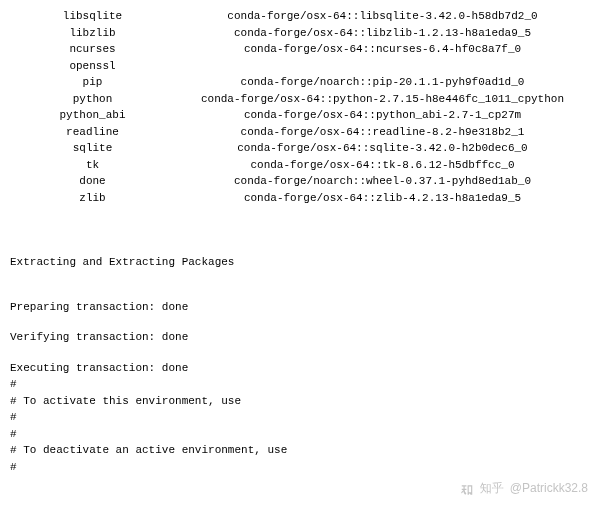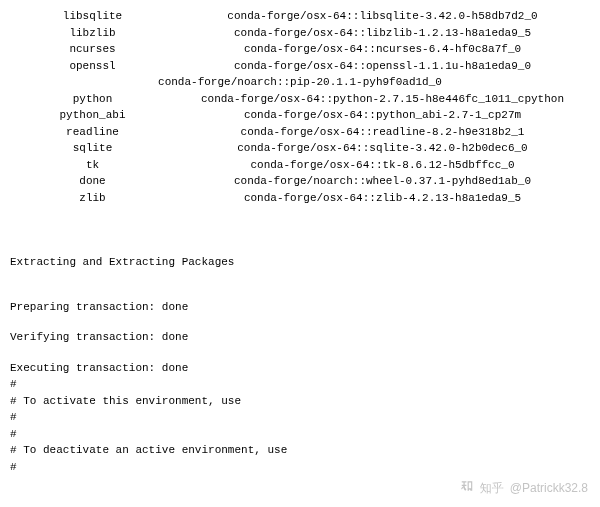--- a/index.html
+++ b/index.html
@@ -30,21 +30,21 @@
     .spacer-sm { height: 14px; }
     .msg-line { white-space: pre; }
     .watermark {
       position: absolute;
       right: 12px;
       bottom: 10px;
       color: #c4c4c4;
       font-family: -apple-system, "PingFang SC", "Helvetica Neue", Arial, sans-serif;
       font-size: 12px;
       display: flex;
-      align-items: flex-start;
+      align-items: flex-end;
       gap: 6px;
     }
     .watermark-icon {
       width: 14px;
       height: 14px;
       display: inline-block;
     }
     .watermark-icon svg { display: block; }
   </style>
 </head>
@@ -60,23 +60,23 @@
     <div class="pkg-row">
       <span class="pkg-name">libzlib</span>
       <span class="pkg-spec">conda-forge/osx-64::libzlib-1.2.13-h8a1eda9_5</span>
     </div>
     <div class="pkg-row">
       <span class="pkg-name">ncurses</span>
       <span class="pkg-spec">conda-forge/osx-64::ncurses-6.4-hf0c8a7f_0</span>
     </div>
     <div class="pkg-row">
       <span class="pkg-name">openssl</span>
-      <span class="pkg-spec">conda-forge/osx-64::openssl-1.1.1u-h8a1eda9_0</span>
     </div>
     <div class="pkg-row">
+      <span class="pkg-name">pip</span>
       <span class="pkg-spec">conda-forge/noarch::pip-20.1.1-pyh9f0ad1d_0</span>
     </div>
     <div class="pkg-row">
       <span class="pkg-name">python</span>
       <span class="pkg-spec">conda-forge/osx-64::python-2.7.15-h8e446fc_1011_cpython</span>
     </div>
     <div class="pkg-row">
       <span class="pkg-name">python_abi</span>
       <span class="pkg-spec">conda-forge/osx-64::python_abi-2.7-1_cp27m</span>
     </div>

